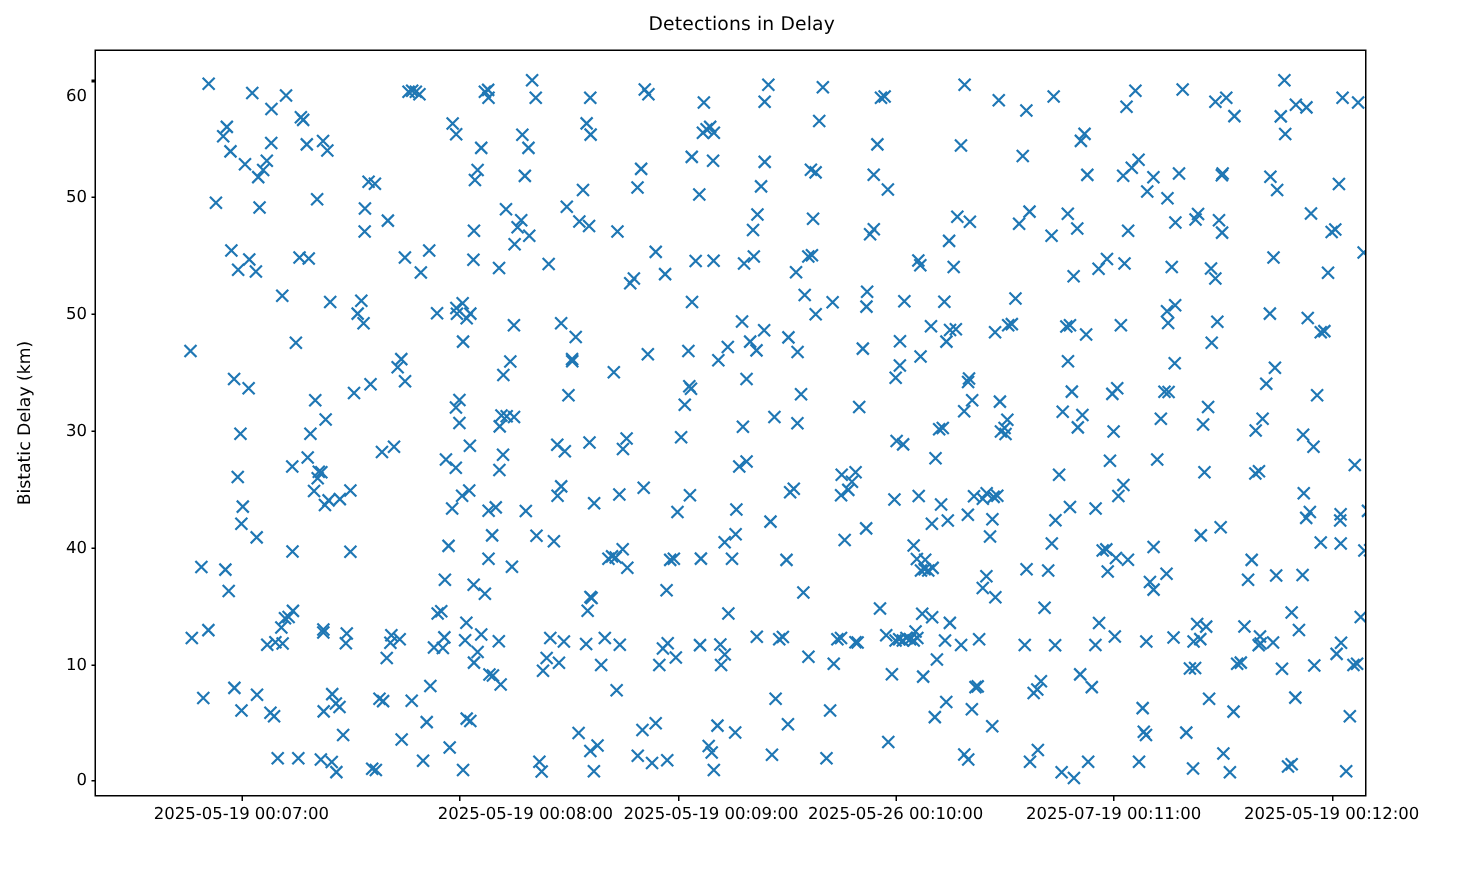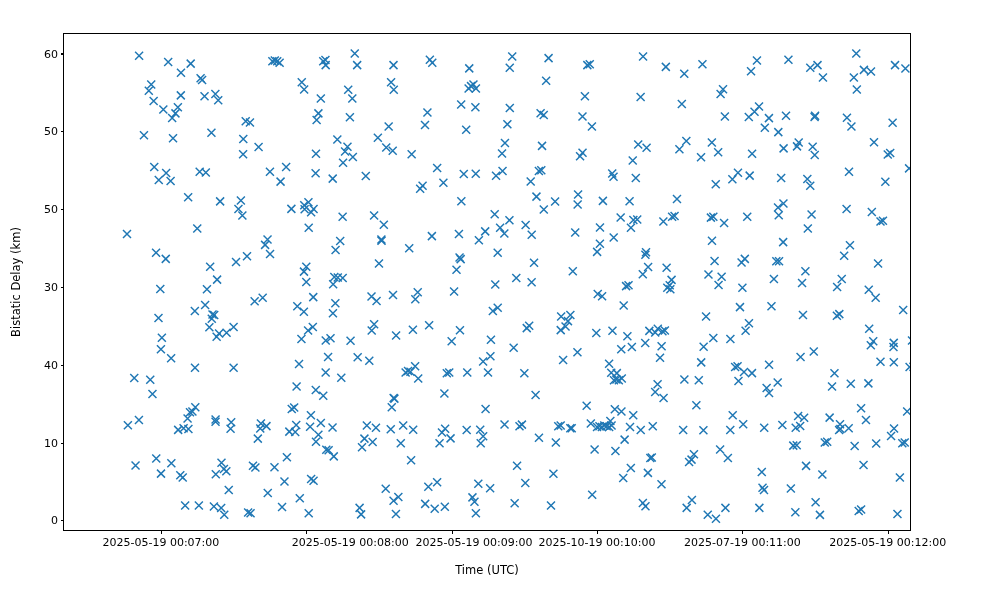--- a/index.html
+++ b/index.html
@@ -111,20 +111,21 @@
     transform: rotate(-90deg);
     white-space: nowrap;
     display: block;
   }
 </style>
 </head>
 <body>
 
 <div id="figure">
 
+  <div id="chart-title">Detections in Delay</div>
 
   <div id="axes">
     <div id="scatter-layer">
       <svg id="scatter-svg" viewBox="0 0 848 498" preserveAspectRatio="none" xmlns="http://www.w3.org/2000/svg">
         <g id="marker-group">
             <path d="M58.994285714285716,195.97812500000003L66.99428571428572,203.97812500000003M58.994285714285716,203.97812500000003L66.99428571428572,195.97812500000003" stroke="#1f77b4" stroke-width="1.45" fill="none" stroke-linecap="butt"></path>
             <path d="M66.26285714285714,339.93125L74.26285714285714,347.93125M66.26285714285714,347.93125L74.26285714285714,339.93125" stroke="#1f77b4" stroke-width="1.45" fill="none" stroke-linecap="butt"></path>
             <path d="M71.10857142857142,17.787499999999966L79.10857142857142,25.787499999999966M71.10857142857142,25.787499999999966L79.10857142857142,17.787499999999966" stroke="#1f77b4" stroke-width="1.45" fill="none" stroke-linecap="butt"></path>
             <path d="M75.95428571428572,97.15625L83.95428571428572,105.15625M75.95428571428572,105.15625L83.95428571428572,97.15625" stroke="#1f77b4" stroke-width="1.45" fill="none" stroke-linecap="butt"></path>
             <path d="M80.80000000000001,52.803124999999966L88.80000000000001,60.803124999999966M80.80000000000001,60.803124999999966L88.80000000000001,52.803124999999966" stroke="#1f77b4" stroke-width="1.45" fill="none" stroke-linecap="butt"></path>
@@ -774,36 +775,35 @@
         <div class="ytick-label" style="top: 408.516px;">10</div>
         <div class="ytick-mark" style="top: 330.703px;"></div>
         <div class="ytick-label" style="top: 330.703px;">40</div>
         <div class="ytick-mark" style="top: 252.891px;"></div>
         <div class="ytick-label" style="top: 252.891px;">30</div>
         <div class="ytick-mark" style="top: 175.078px;"></div>
         <div class="ytick-label" style="top: 175.078px;">50</div>
         <div class="ytick-mark" style="top: 97.2656px;"></div>
         <div class="ytick-label" style="top: 97.2656px; text-align: center;">50</div>
         <div class="ytick-mark" style="top: 19.4531px;"></div>
-        <div class="ytick-label" style="top: 20px; text-align: center;">60</div>
+        <div class="ytick-label" style="top: 30px; text-align: center;">60</div>
       </div>
     <div id="xtick-group">
         <div class="xtick-mark" style="left: 96.9143px;"></div>
         <div class="xtick-label" style="left: 96.9143px;">2025-05-19 00:07:00</div>
         <div class="xtick-mark" style="left: 242.286px;"></div>
         <div class="xtick-label" style="left: 242.286px; margin-left: 44px;">2025-05-19 00:08:00</div>
         <div class="xtick-mark" style="left: 387.657px;"></div>
         <div class="xtick-label" style="left: 410px;">2025-05-19 00:09:00</div>
         <div class="xtick-mark" style="left: 533.029px;"></div>
-        <div class="xtick-label" style="left: 533.029px;">2025-10-19 00:10:00</div>
+        <div class="xtick-label" style="left: 533.029px;">2025-05-26 00:10:00</div>
         <div class="xtick-mark" style="left: 678.4px;"></div>
         <div class="xtick-label" style="left: 678.4px;">2025-07-19 00:11:00</div>
         <div class="xtick-mark" style="left: 823.771px;"></div>
         <div class="xtick-label" style="left: 823.771px;">2025-05-19 00:12:00</div>
       </div>
   </div>
 
-  <div id="xlabel">Time (UTC)</div>
   <div id="ylabel">
     <span>Bistatic Delay (km)</span>
   </div>
 
 </div>
 
 </body></html>

